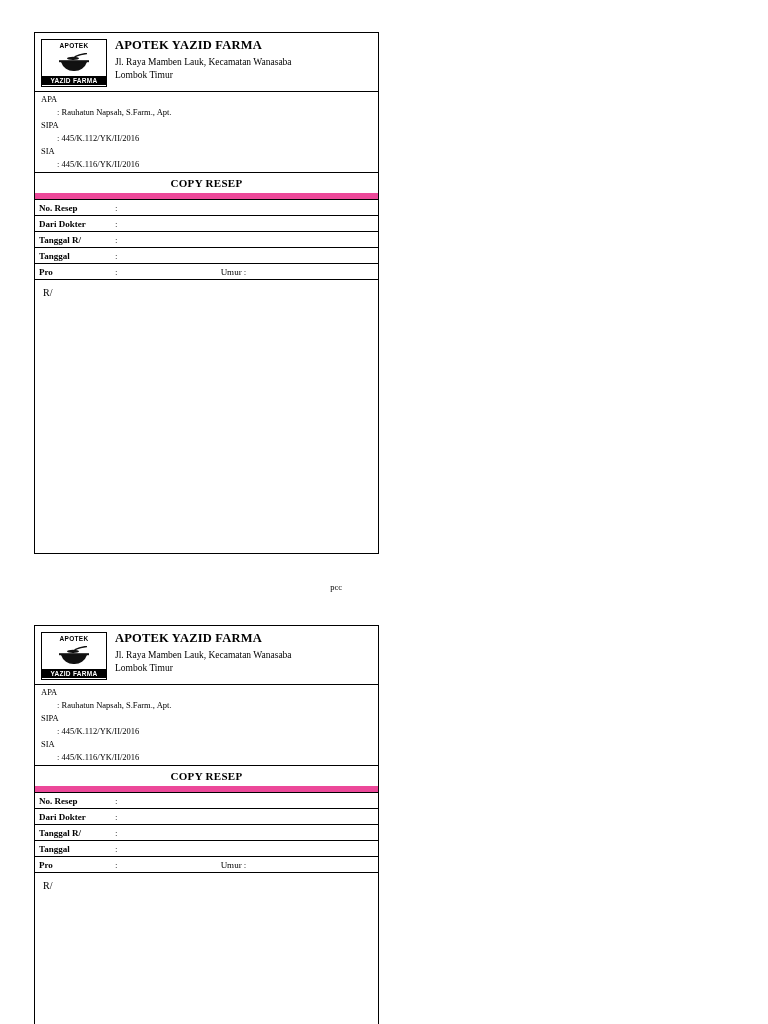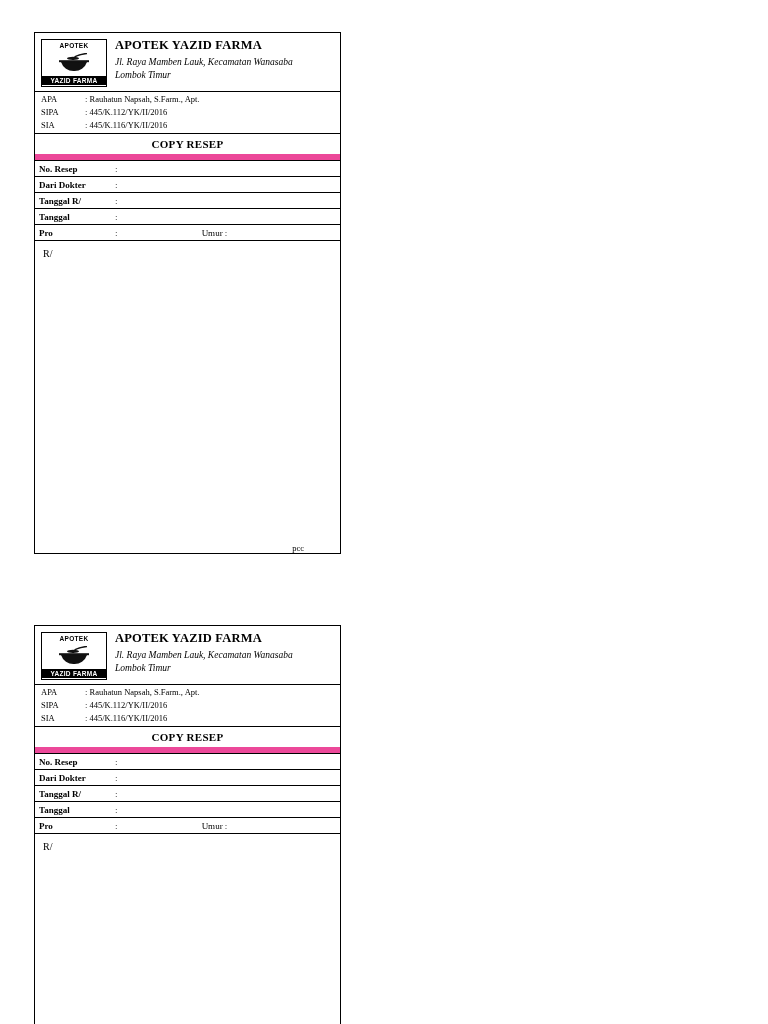--- a/index.html
+++ b/index.html
@@ -12,21 +12,21 @@
     background: #ffffff;
     font-family: "Liberation Serif", serif;
     color: #000000;
     position: relative;
     overflow: hidden;
   }
 
   .page {
     position: absolute;
     left: 34px;
-    width: 307px;
+    width: 345px;
     border: 1px solid #000;
     box-sizing: border-box;
     background: #fff;
   }
 
   .form-1 { top: 32px; height: 522px; }
   .form-2 { top: 625px; height: 420px; }
 
   
   .hdr {
@@ -82,39 +82,39 @@
   }
   .apotek-name {
     font-weight: bold;
     font-size: 12.5px;
     letter-spacing: .2px;
     margin-bottom: 3px;
   }
   .addr {
     font-size: 9.5px;
     line-height: 13px;
-    font-style: italic;
   }
 
   
   .ident {
     border-bottom: 1px solid #000;
     padding: 1px 0 1px 0;
   }
   .ident-row {
     display: flex;
     font-size: 8.5px;
     line-height: 13px;
     padding-left: 6px;
+    flex-direction: column;
   }
   .ident-label {
     width: 44px;
     flex: none;
   }
-  .ident-val { flex: 1; }
+  .ident-val { flex: 1; margin-left: 16px; }
 
   
   .title-bar {
     text-align: center;
     font-weight: bold;
     font-size: 11px;
     padding: 4px 0 4px 0;
     border-bottom: 6px solid #ec4899;
     letter-spacing: .3px;
   }

